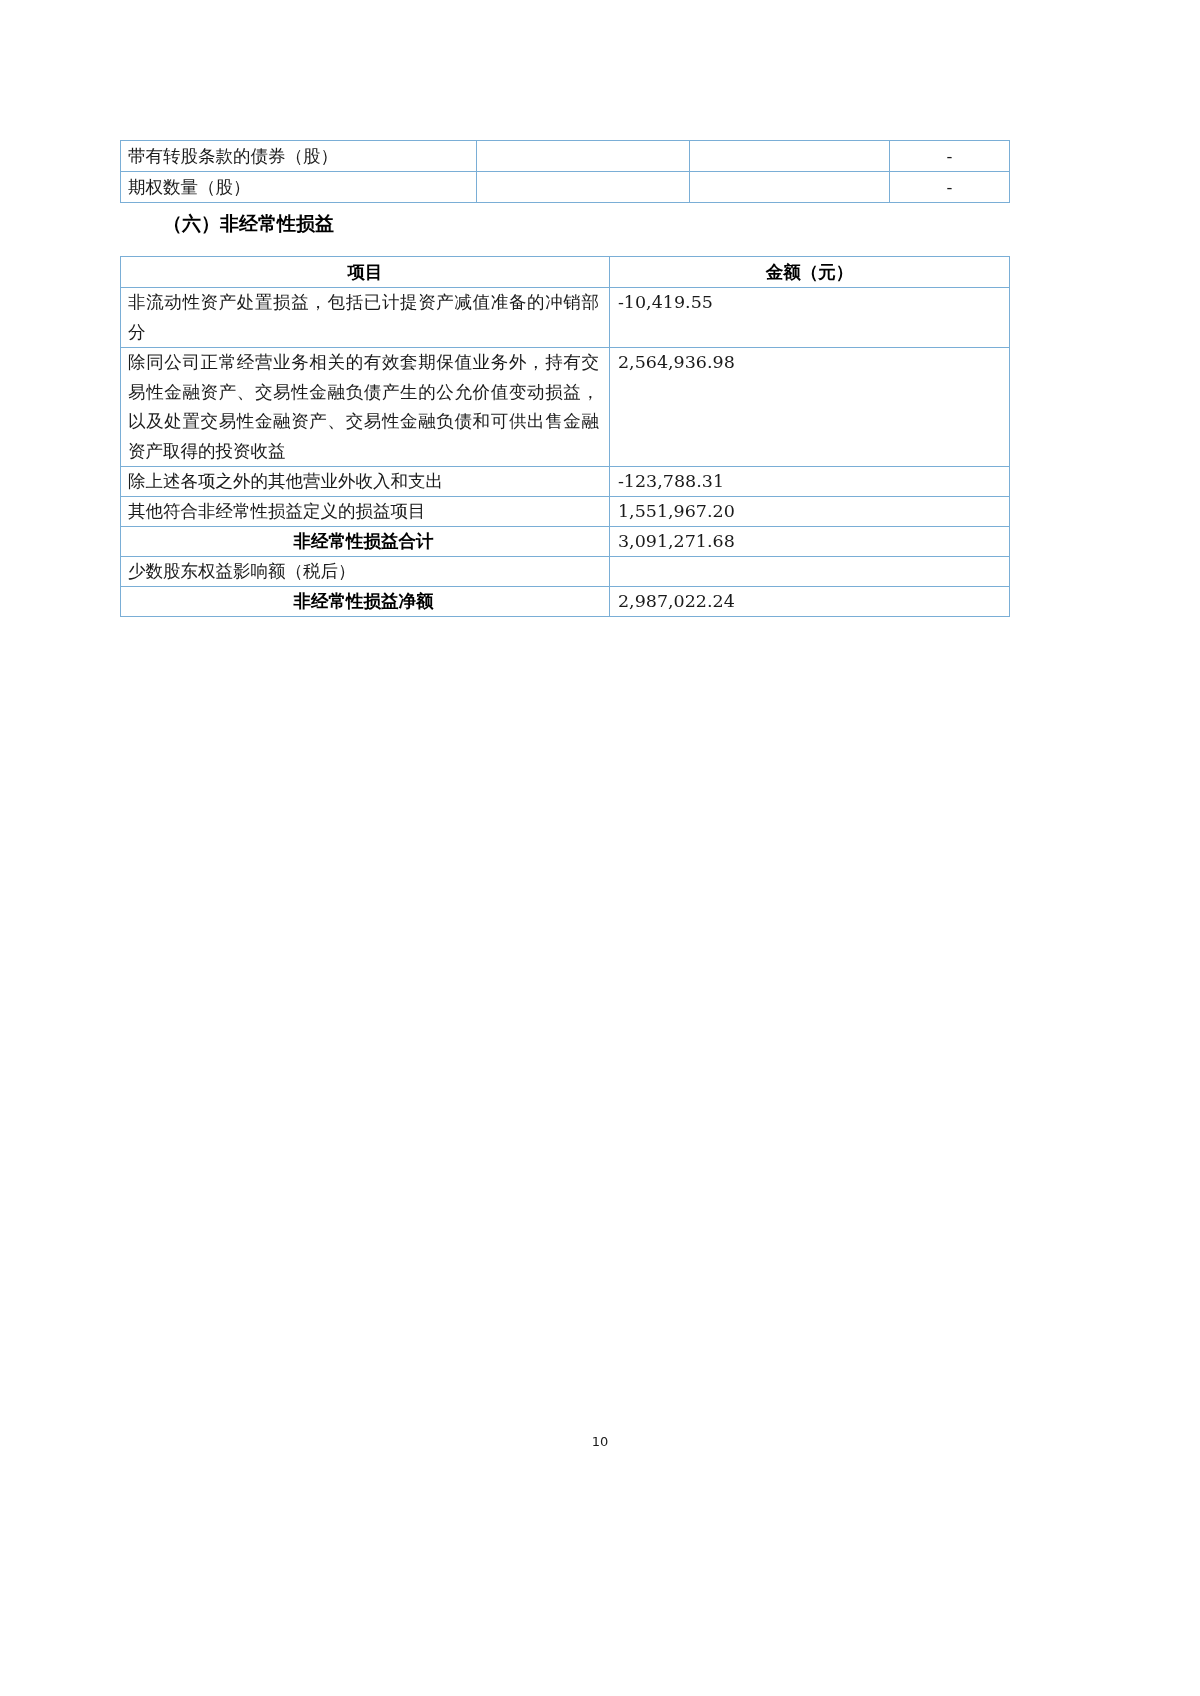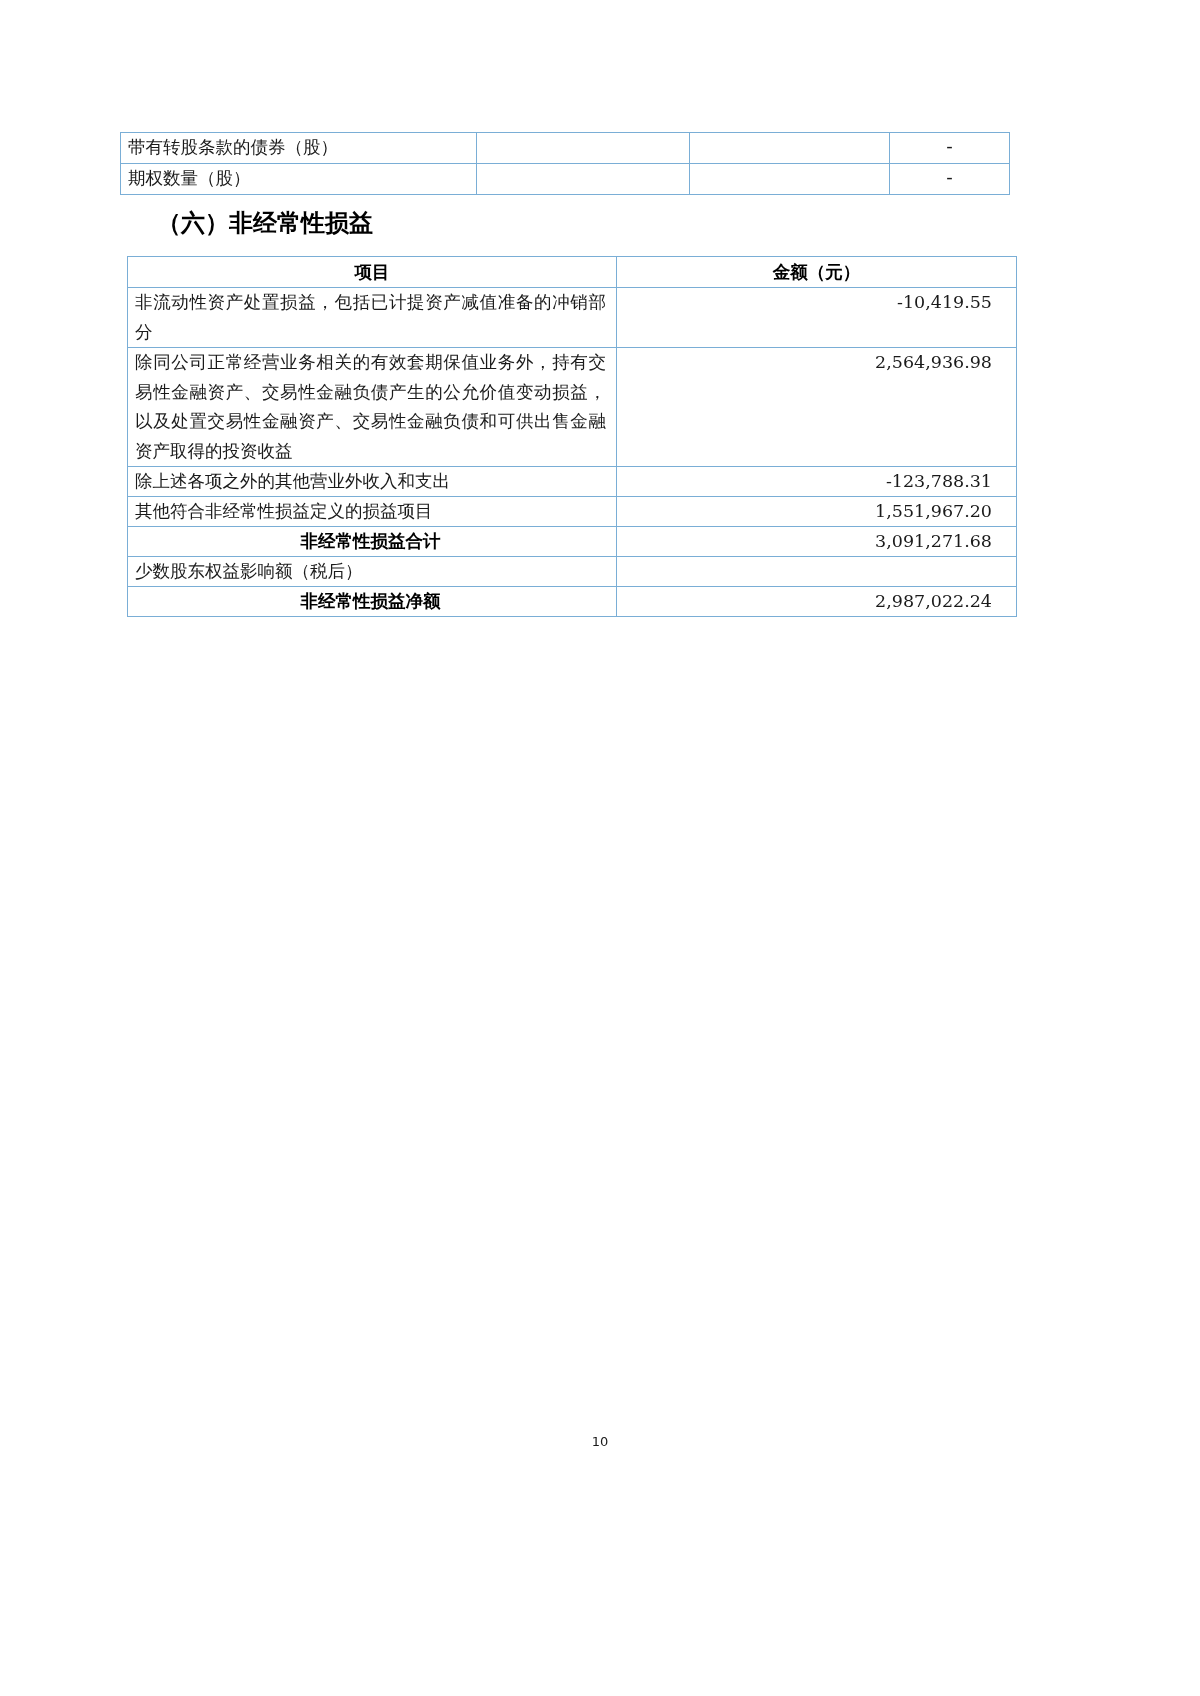--- a/index.html
+++ b/index.html
@@ -27,67 +27,65 @@
     border: 1px solid #7aaed6;
     font-size: 17.5px;
     line-height: 29px;
     padding: 0 8px;
     overflow: hidden;
   }
   
   .top-table {
     position: absolute;
     left: 120px;
-    top: 132px;
-    font-family: Liberation Mono, monospace;
+    top: 140px;
   }
   .top-table td {
     line-height: 30px;
   }
   .top-table .label-cell {
     text-align: left;
     padding-left: 7px;
   }
   .top-table .dash-cell {
     text-align: center;
   }
   
   .section-heading {
     position: absolute;
-    left: 157px;
+    left: 163px;
     top: 211px;
     font-family: "DejaVu Sans", "Liberation Sans", sans-serif;
     font-weight: bold;
-    font-size: 24px;
+    font-size: 19px;
     line-height: 24px;
     color: #000000;
   }
   
   .gains-table {
     position: absolute;
-    left: 127px;
+    left: 120px;
     top: 256px;
     border-radius: 20px;
   }
   .gains-table th {
     font-weight: bold;
     text-align: center;
     line-height: 30px;
     color: #000000;
   }
   .gains-table td.item-cell {
     text-align: justify;
     text-justify: inter-ideograph;
     padding-left: 7px;
     padding-right: 10px;
     vertical-align: top;
     margin-left: 11px;
   }
   .gains-table td.amount-cell {
-    text-align: right;
     padding-right: 24px;
     vertical-align: top;
     white-space: nowrap;
   }
   .gains-table tr.emphasis td.item-cell {
     text-align: center;
     font-weight: bold;
     color: #000000;
   }
   .gains-table tr.tall td {

